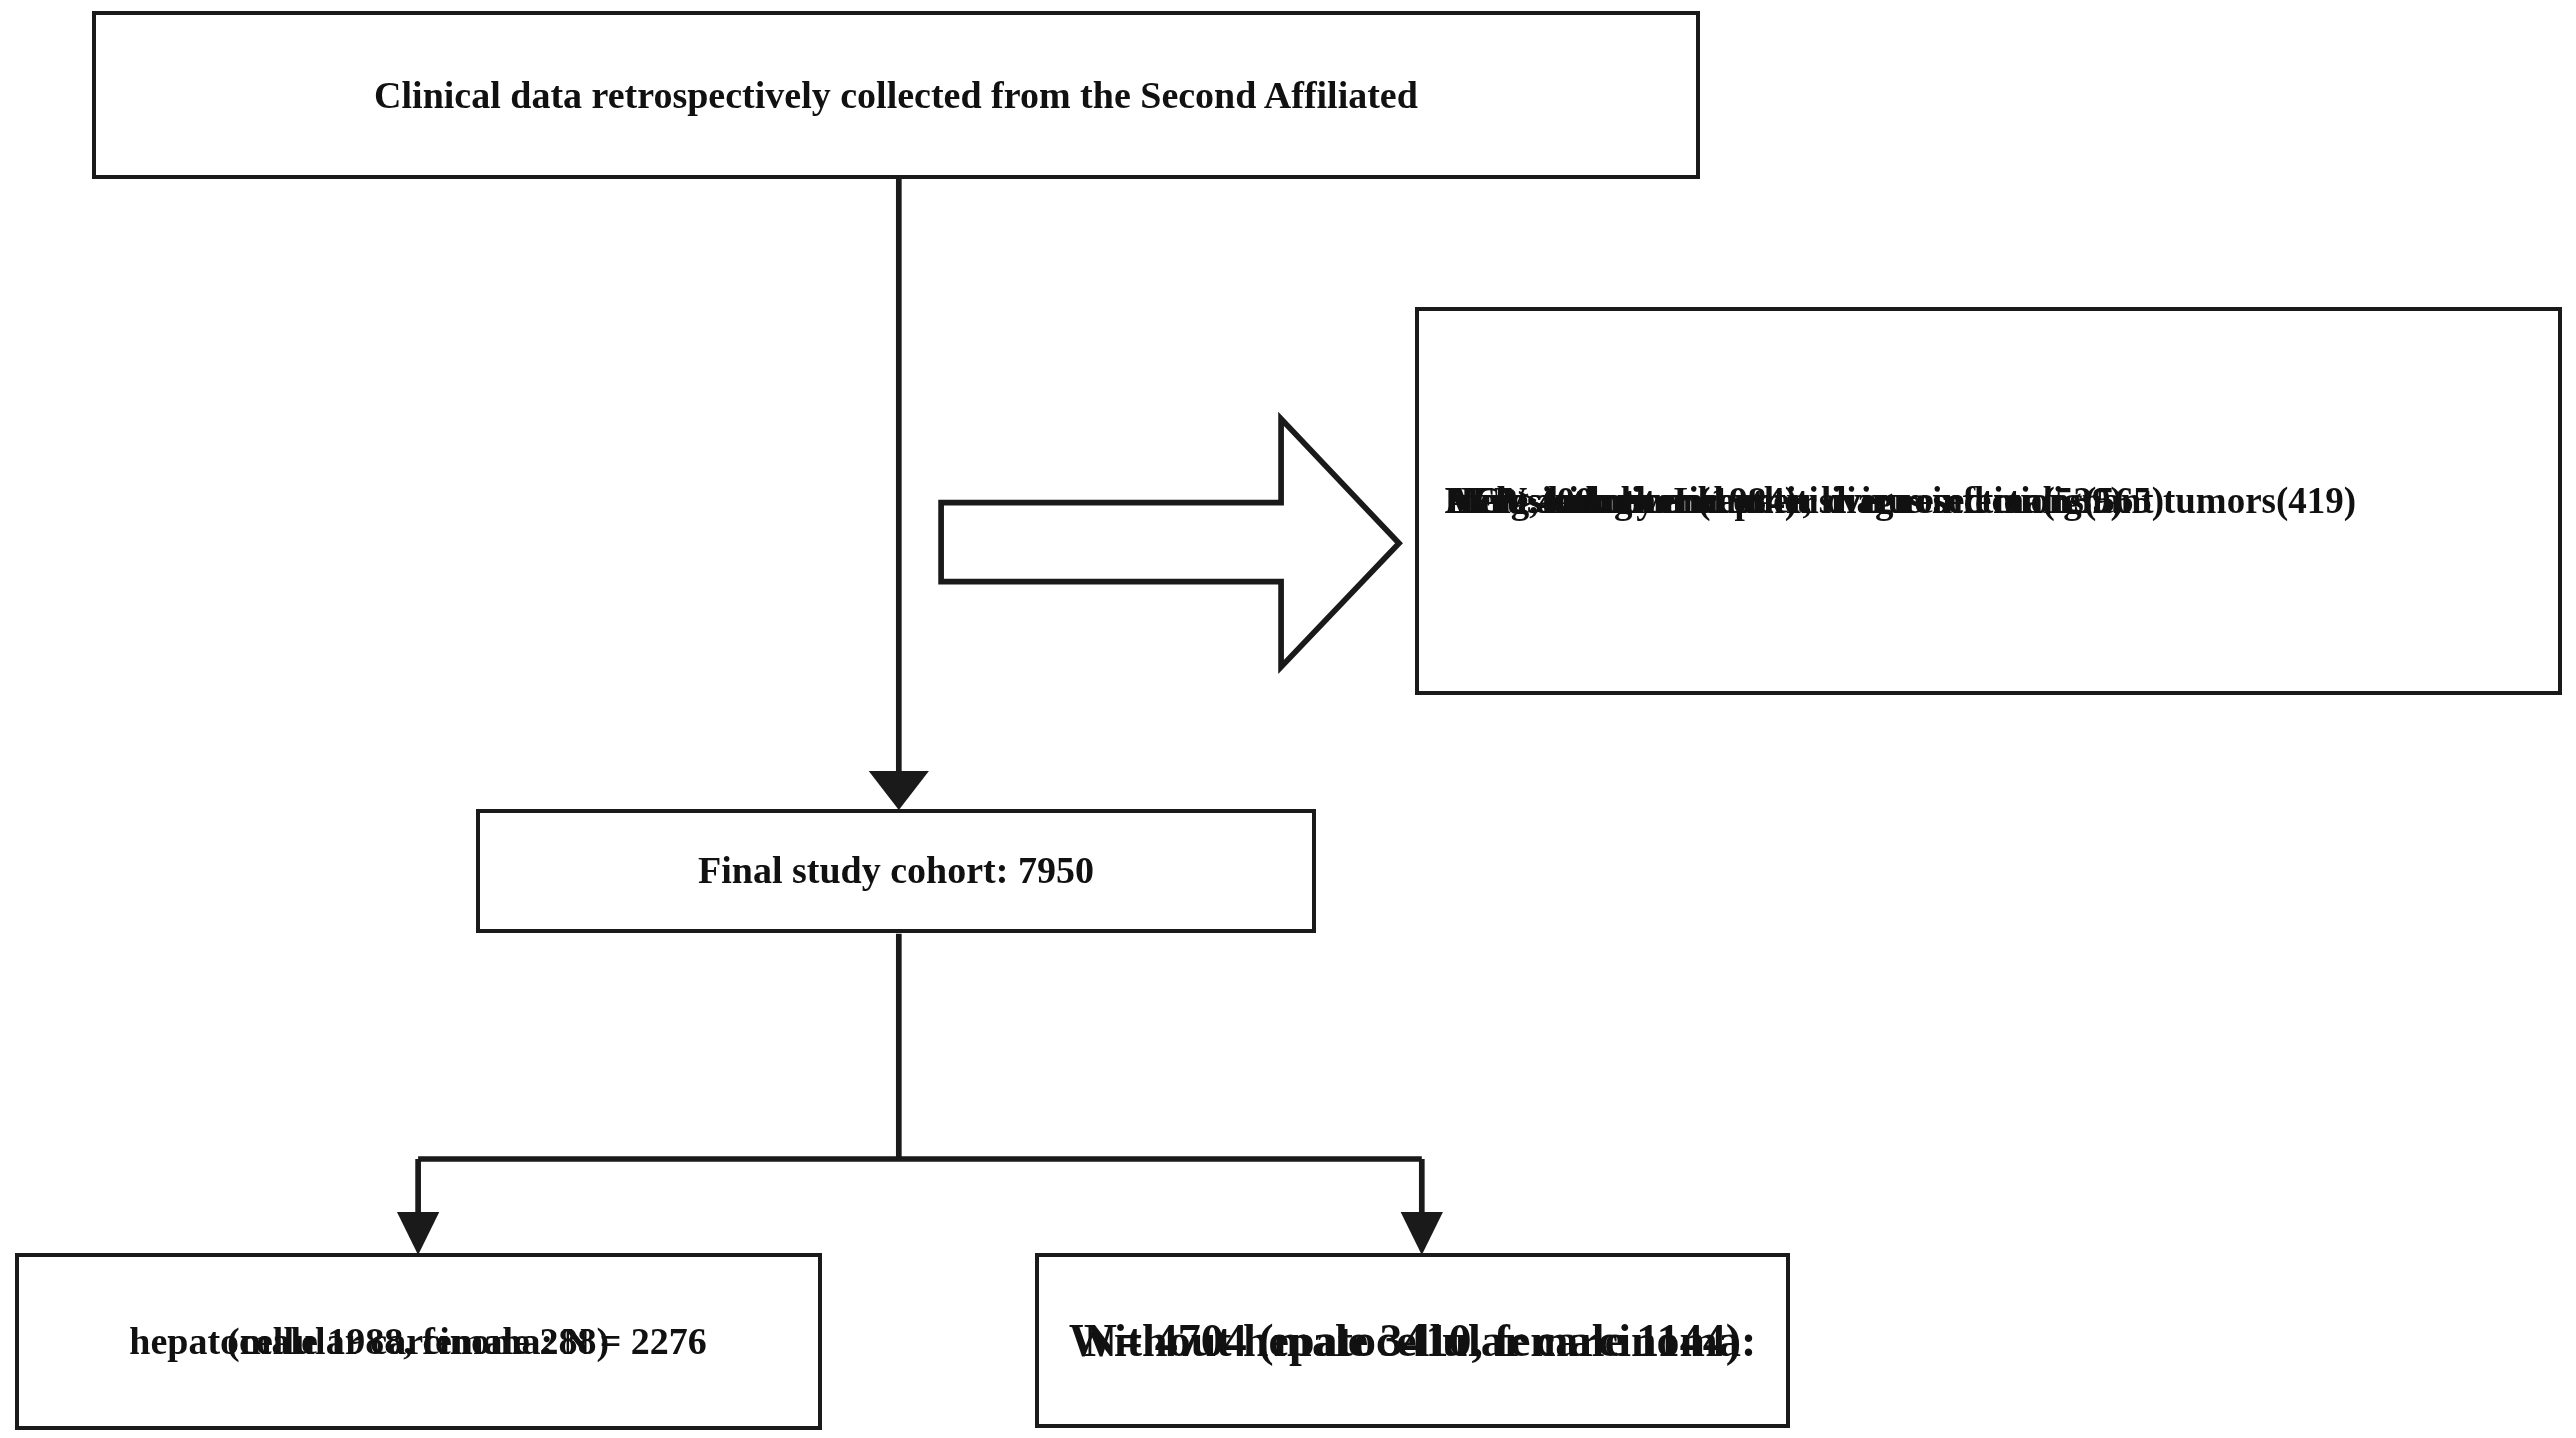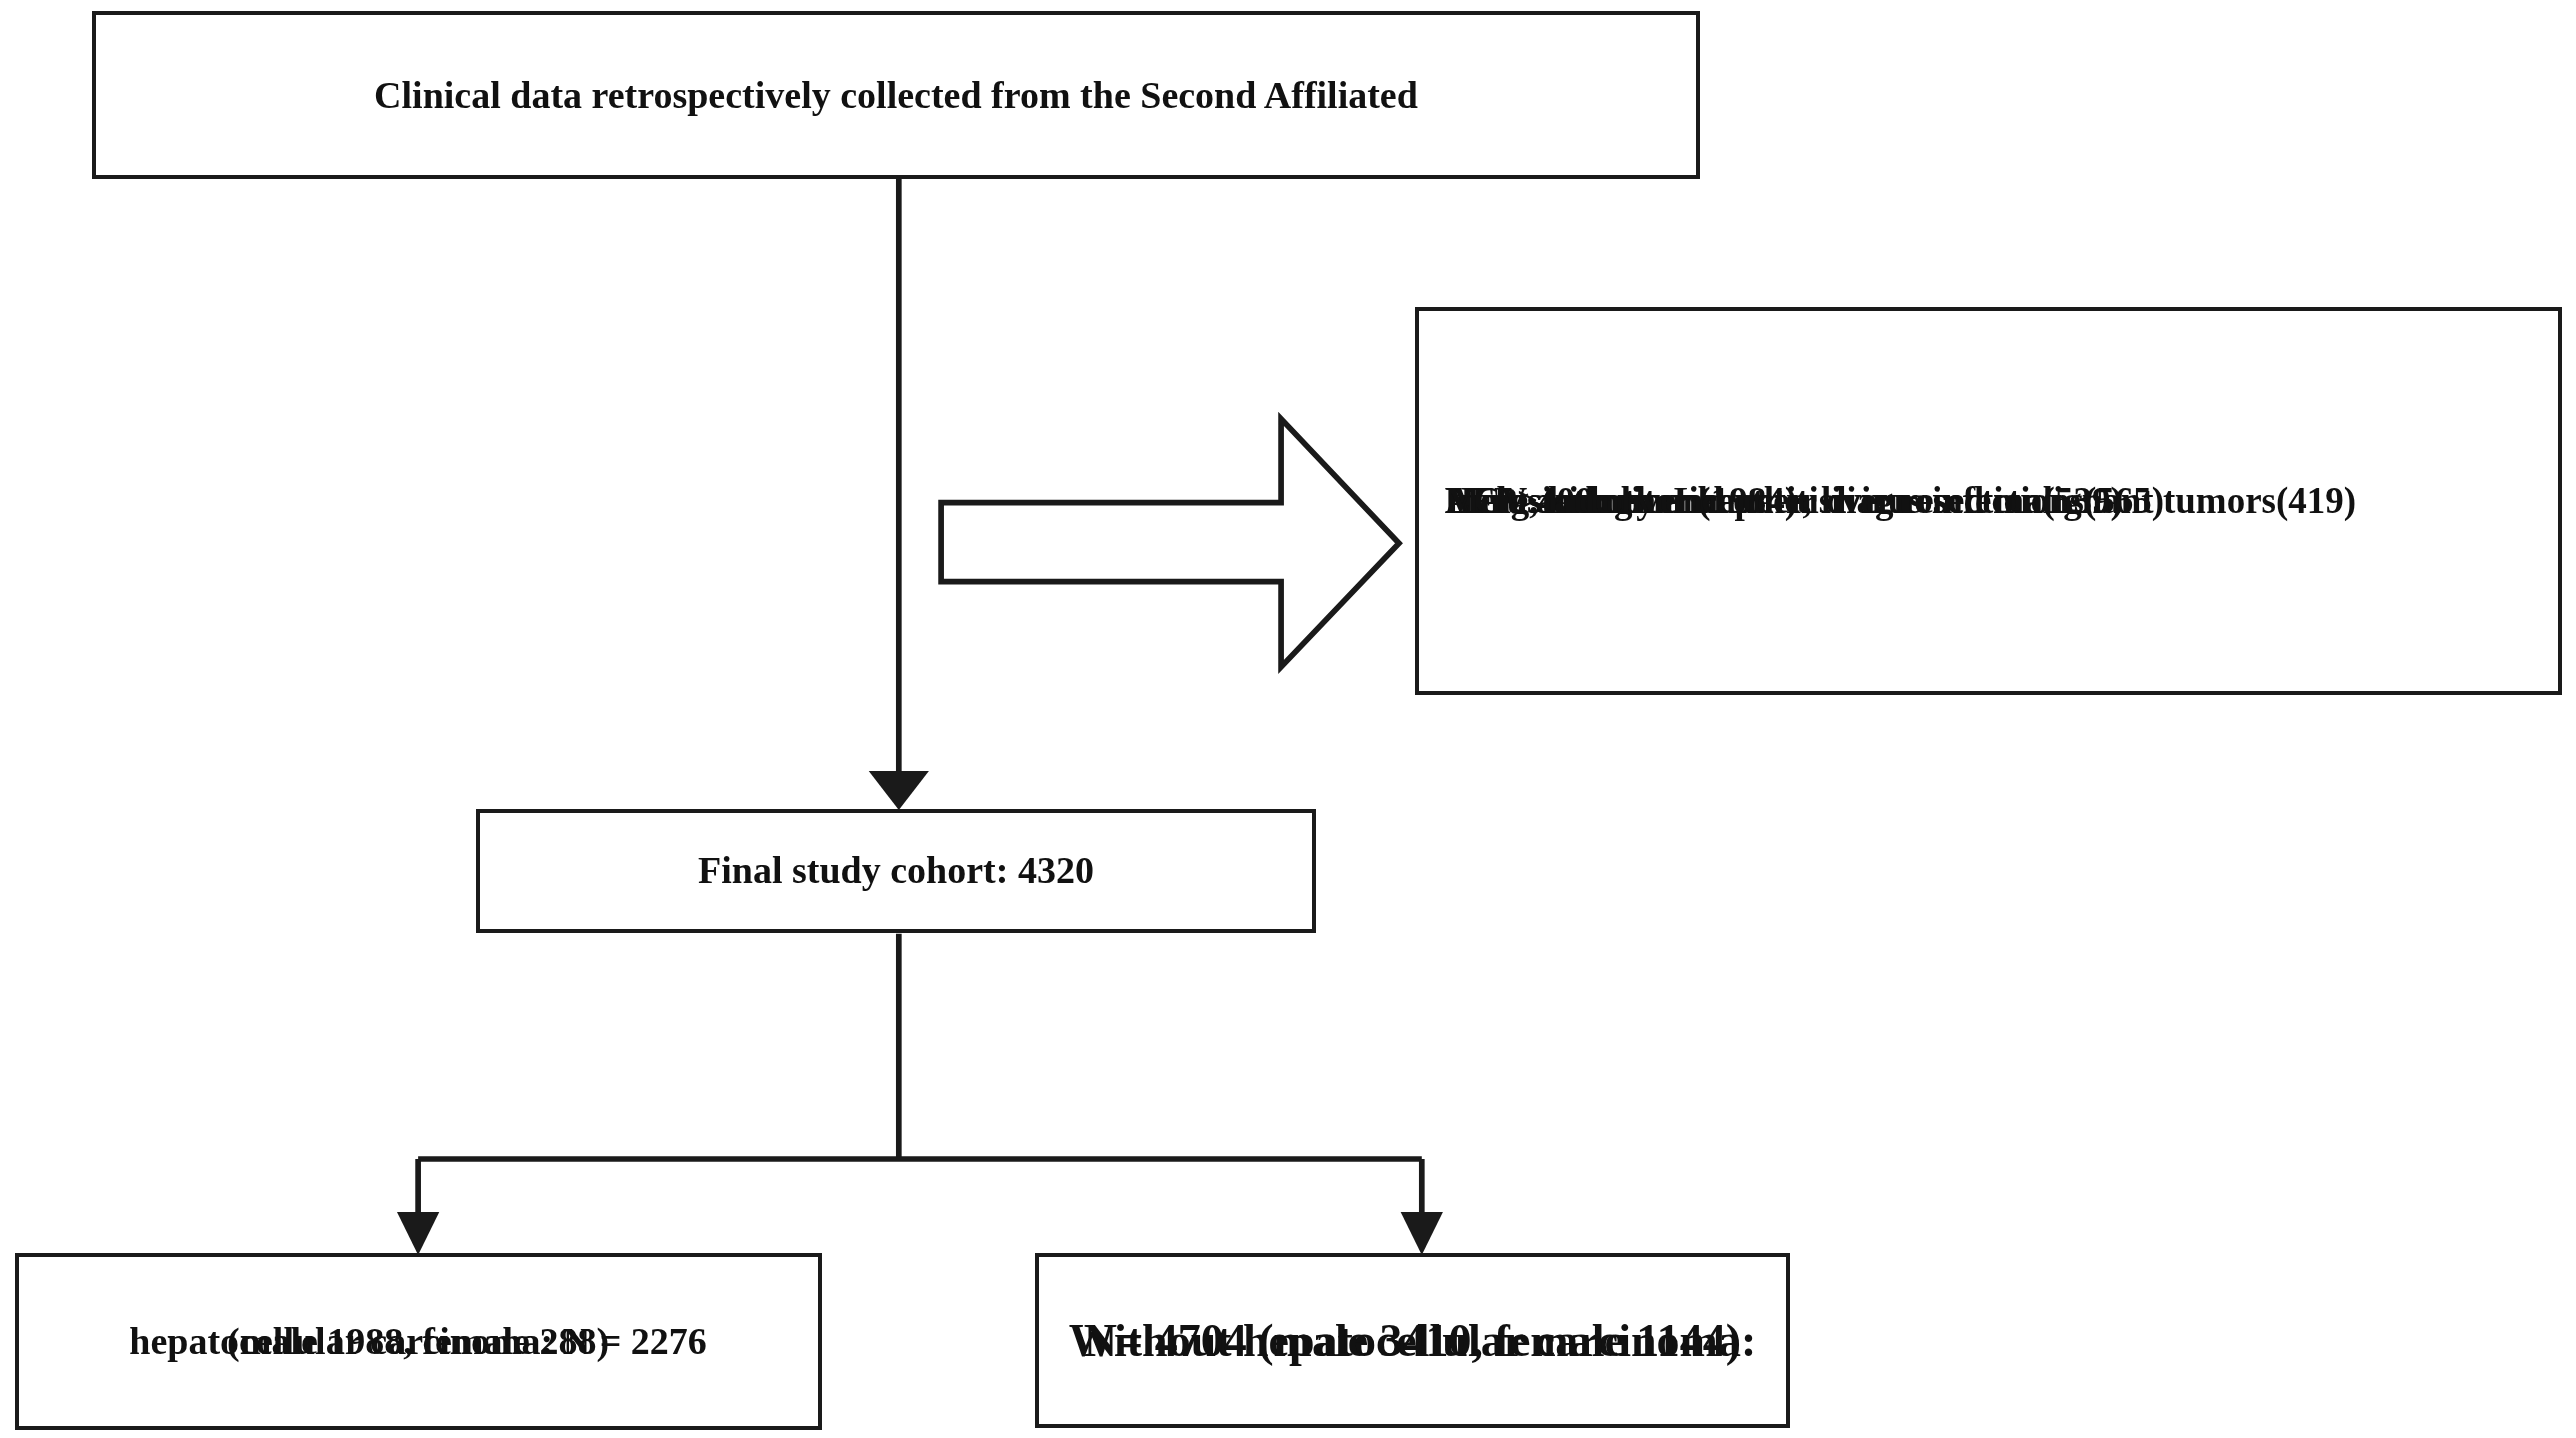--- a/index.html
+++ b/index.html
@@ -126,21 +126,21 @@
 
   <div class="flow-box left-text" id="box-criteria">
     <div class="line">Inclusion criteria</div>
     <div class="line">AFP&gt;400ng/mL(1984)</div>
     <div class="line">HCV and other hepatitis virus infections(565)</div>
     <div class="line">Lung, kidney and other diagnosed malignant tumors(419)</div>
     <div class="line">Metastatic liver cancer, liver resection(539)</div>
   </div>
 
   <div class="flow-box center-text" id="box-cohort">
-    <div class="line">Final study cohort: 4320</div>
+    <div class="line">Final study cohort: 7950</div>
   </div>
 
   <div class="flow-box center-text" id="box-hcc">
     <div class="line">hepatocellular carcinoma: N = 2276</div>
     <div class="line">(male 1988, female 288)</div>
   </div>
 
   <div class="flow-box center-text" id="box-nohcc">
     <div class="line">Without hepatocellular carcinoma:</div>
     <div class="line">N= 4704 (male 3410, female 1144)</div>

